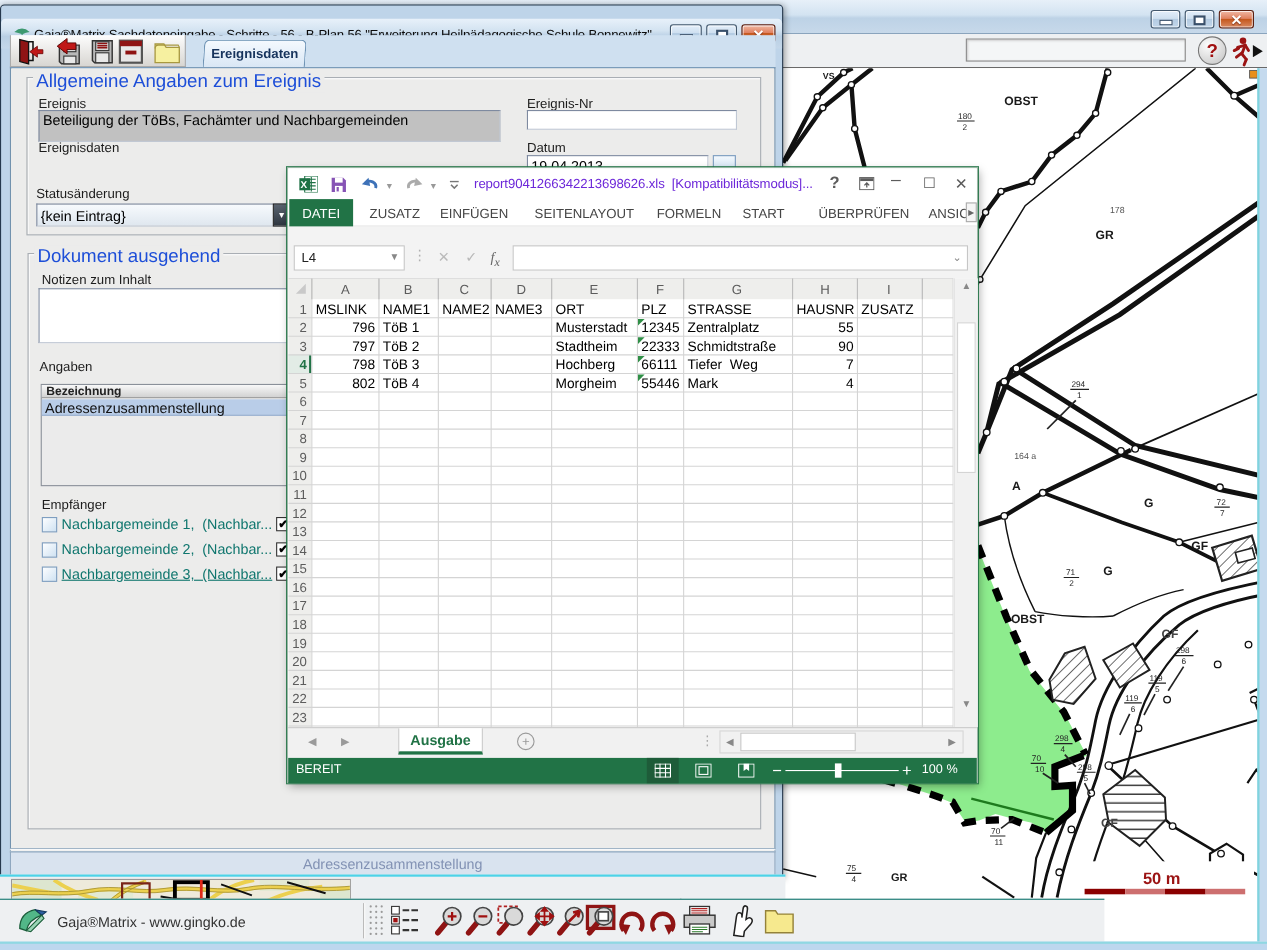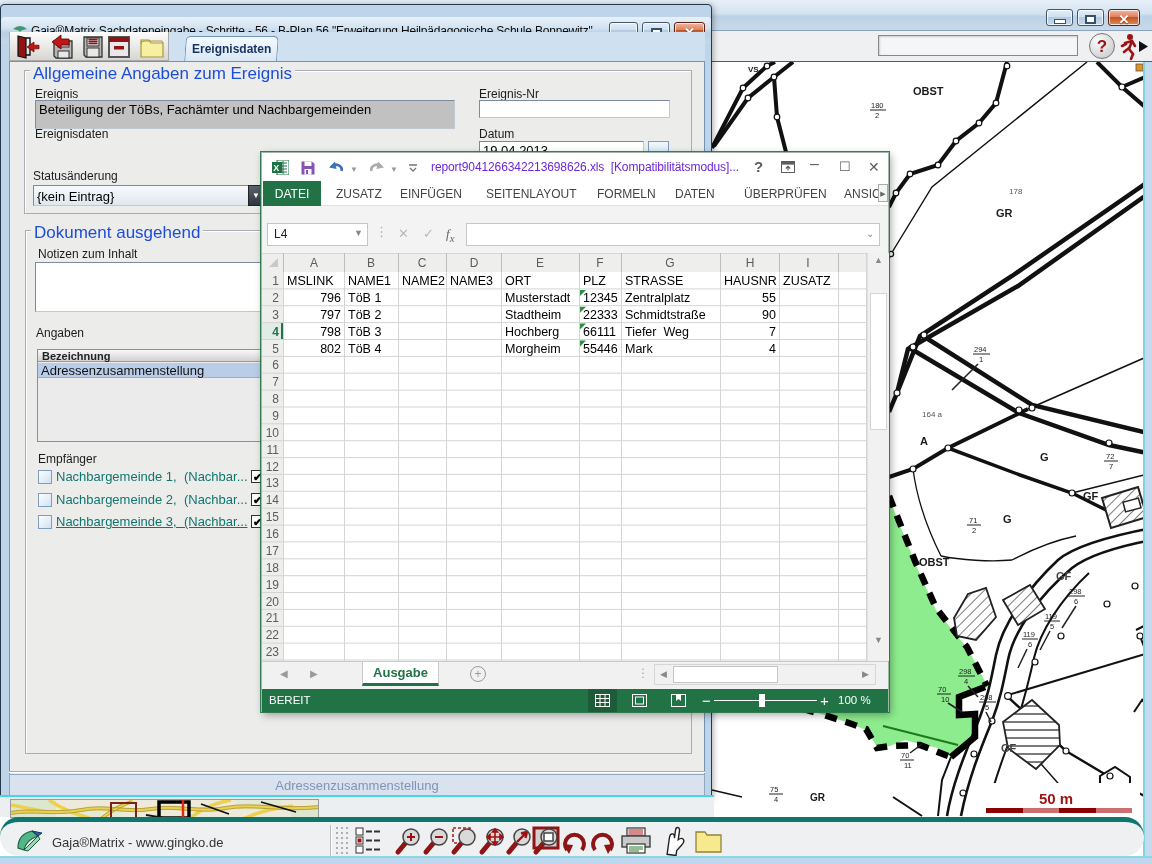--- a/index.html
+++ b/index.html
@@ -28,21 +28,21 @@
 #bg-help { left:1089px; top:2px; width:26px; height:26px; border-radius:50%; border:1px solid #777;
   background:radial-gradient(circle at 35% 30%, #fdfdfd, #c2c2c2); color:#a01010; font-weight:bold; font-size:17px; text-align:center; line-height:25px; }
 
 
 #mapwrap { left:0; top:62px; width:1152px; height:794px; background:#fff; }
 #map-rborder { left:1143px; top:62px; width:9px; height:794px; background:#c5daee; border-left:2px solid #7fd4de; }
 
 
 #ministrip { left:0; top:795px; width:714px; height:22px; background:#eceff2; border-top:2px solid #4cd3e8; z-index:20; }
 #minimap { left:10px; top:2px; width:309px; height:19px; border:1px solid #999; background:#f2efdc; overflow:hidden; }
-#bottombar { left:0; top:817px; width:1144px; height:39px; background:#eef0f2; border-top:5px solid #0f766e; z-index:20;border-radius:19px; }
+#bottombar { left:0; top:817px; width:1004px; height:39px; background:#eef0f2; border-top:1px solid #0f766e; z-index:20; }
 #bottomedge { left:0; top:856px; width:1152px; height:8px; background:#bdd7ee; border-top:2px solid #8fd8e2; z-index:21; }
 #gingko-text { left:52px; top:13px; font-size:13px; color:#333; }
 .vsep { top:3px; width:2px; height:32px; border-left:1px solid #bbb; border-right:1px solid #fff; }
 
 
 #gaja { left:0px; top:4px; width:712px; height:794px; background:#bed4e9; border:1px solid #25384d;
   border-radius:4px 4px 0 0; box-shadow:1px 1px 6px rgba(0,0,0,.35); z-index:10; }
 #gj-title { left:0; top:12px; width:100%; height:27px;
   background:linear-gradient(180deg,#e8f1fa 0%,#d3e3f1 40%,#b9cfe4 60%,#c4d7e9 100%);
   border-radius:4px 4px 0 0; }
@@ -579,21 +579,21 @@
       <span class="xlbtn" style="left:548px;top:2px;font-size:16px;">–</span>
       <span class="xlbtn" style="left:577px;font-size:13px;">☐</span>
       <span class="xlbtn" style="left:606px;">✕</span>
     </div>
     <div id="xl-ribbon" class="abs">
       <span class="rtab" id="rt-datei">DATEI</span>
       <span class="rtab" style="left:74px">ZUSATZ</span>
       <span class="rtab" style="left:138px">EINFÜGEN</span>
       <span class="rtab" style="left:224px">SEITENLAYOUT</span>
       <span class="rtab" style="left:335px">FORMELN</span>
-      <span class="rtab" style="left:413px">DATEN</span>
+      <span class="rtab" style="left:413px">START</span>
       <span class="rtab" style="left:482px">ÜBERPRÜFEN</span>
       <span class="rtab" style="left:582px">ANSIC</span>
       <div class="abs" style="left:616px;top:3px;width:10px;height:18px;border:1px solid #ababab;background:#f5f5f5;color:#666;font-size:7px;text-align:center;line-height:18px;">▶</div>
     </div>
     <div id="xl-fbar" class="abs">
       <div id="xl-namebox" class="abs">L4</div>
       <span class="abs" style="left:92px;top:22px;color:#888;font-size:9px;">▼</span>
       <span class="abs" style="left:113px;top:18px;color:#b0b0b0;font-size:13px;">⋮</span>
       <span class="abs" style="left:136px;top:20px;color:#b9b9b9;font-size:13px;">✕</span>
       <span class="abs" style="left:161px;top:20px;color:#b9b9b9;font-size:13px;">✓</span>

